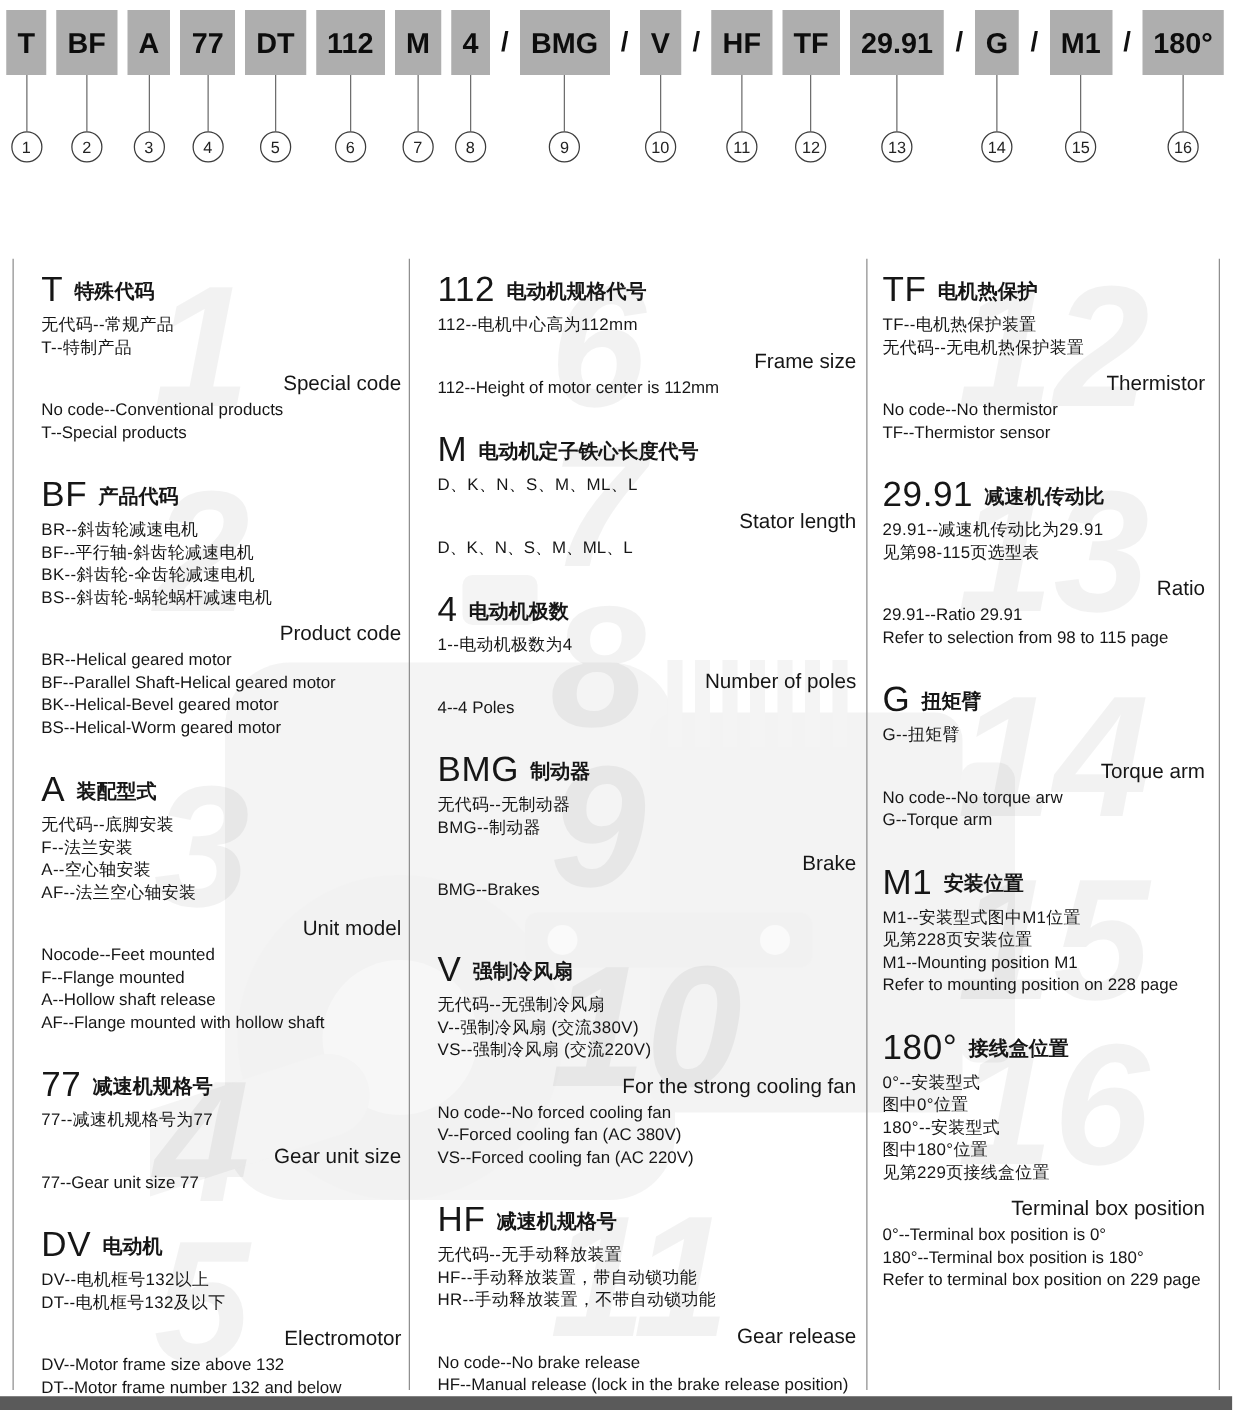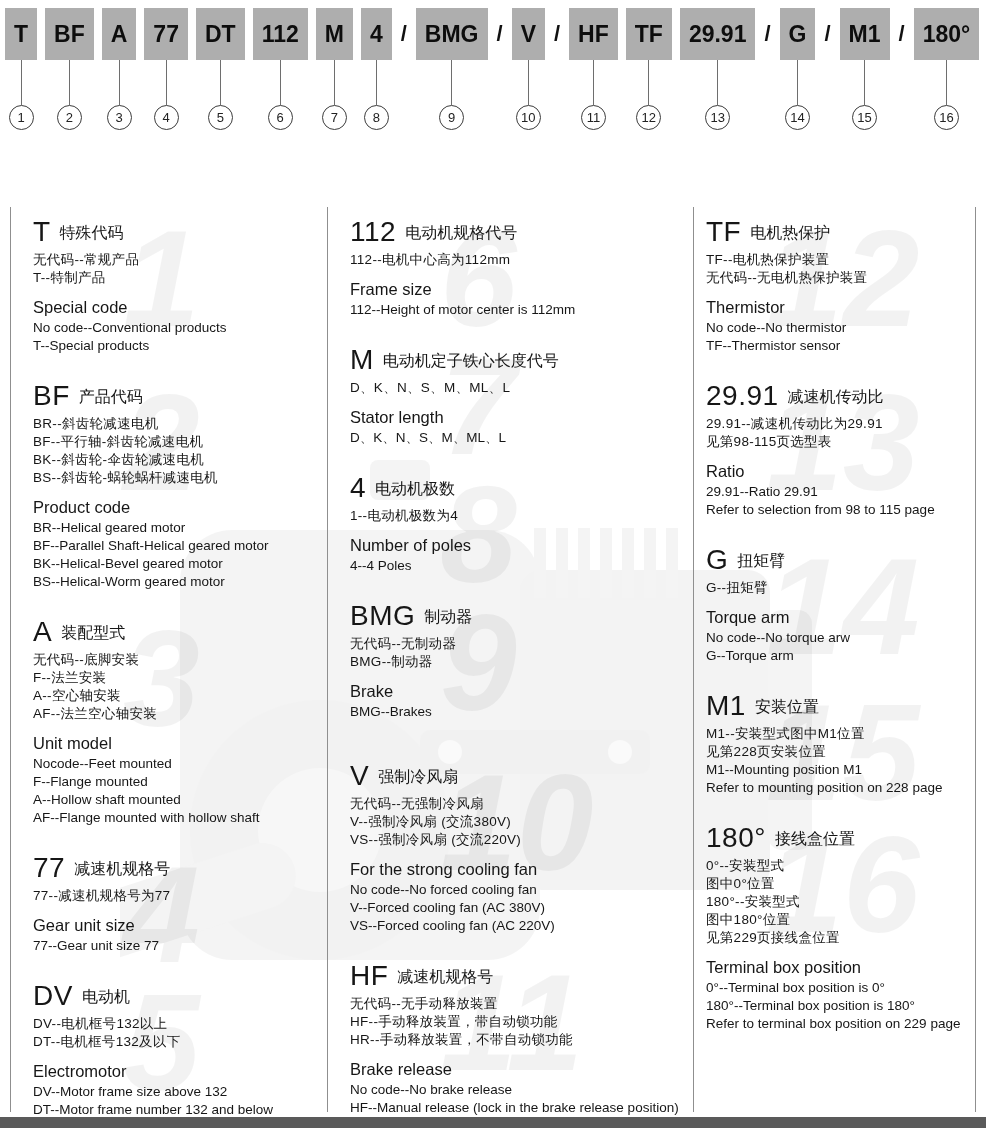--- a/index.html
+++ b/index.html
@@ -30,24 +30,24 @@
 
   .section{position:relative;margin-bottom:26px;}
   .cols .col:nth-child(2) .section:nth-child(5){margin-top:40px;}   
   .cols .col:nth-child(3) .section:nth-child(5){margin-top:14px;}   
   .section > *{position:relative;z-index:2;}
   .wm{position:absolute;top:-8px;left:90px;z-index:0;font-size:138px;line-height:1;
       font-style:italic;font-weight:bold;color:rgba(0,0,0,0.05);white-space:nowrap;pointer-events:none;}
   #col-3 .wm{left:60px;}
   .sec-head{display:flex;align-items:flex-end;margin:0 0 4px 0;}
   .sec-code{font-size:28px;line-height:30px;font-weight:normal;letter-spacing:0.5px;}
-  .sec-zh{font-size:16px;font-weight:normal;margin-left:9px;padding-bottom:3px;white-space:nowrap;}
+  .sec-zh{font-size:16px;font-weight:bold;margin-left:9px;padding-bottom:3px;white-space:nowrap;}
   .zh-lines .line,.en-lines .line{font-size:13.5px;line-height:18px;}
   .zh-lines .line{letter-spacing:0.3px;}
-  .en-title{font-size:16.5px;line-height:20px;margin-top:10px;margin-bottom:2px;}
+  .en-title{font-size:16.5px;line-height:20px;margin-top:10px;margin-bottom:2px;text-align:right;}
 
   
   .footer-bar{position:absolute;left:0;right:0;bottom:0;height:11px;background:#5a5a5a;z-index:4;}
 </style>
 </head>
 <body>
 
 <div class="page">
 
   <div class="diagram" id="diagram">
@@ -210,21 +210,21 @@
     <div class="zh-lines">
             <div class="line">无代码--底脚安装</div>
             <div class="line">F--法兰安装</div>
             <div class="line">A--空心轴安装</div>
             <div class="line">AF--法兰空心轴安装</div>
           </div>
     <div class="en-title">Unit model</div>
     <div class="en-lines">
             <div class="line">Nocode--Feet mounted</div>
             <div class="line">F--Flange mounted</div>
-            <div class="line">A--Hollow shaft mounted</div>
+            <div class="line">A--Hollow shaft release</div>
             <div class="line">AF--Flange mounted with hollow shaft</div>
           </div>
   </section>
 
   <section class="section">
     <span class="wm">4</span>
     <h3 class="sec-head">
       <span class="sec-code">77</span>
       <span class="sec-zh">减速机规格号</span>
     </h3>
@@ -339,21 +339,21 @@
     <span class="wm">11</span>
     <h3 class="sec-head">
       <span class="sec-code">HF</span>
       <span class="sec-zh">减速机规格号</span>
     </h3>
     <div class="zh-lines">
             <div class="line">无代码--无手动释放装置</div>
             <div class="line">HF--手动释放装置，带自动锁功能</div>
             <div class="line">HR--手动释放装置，不带自动锁功能</div>
           </div>
-    <div class="en-title">Brake release</div>
+    <div class="en-title">Gear release</div>
     <div class="en-lines">
             <div class="line">No code--No brake release</div>
             <div class="line">HF--Manual release (lock in the brake release position) brake release</div>
           </div>
   </section>
 </div>
     <div class="col" id="col-3">
   <section class="section">
     <span class="wm">12</span>
     <h3 class="sec-head">

